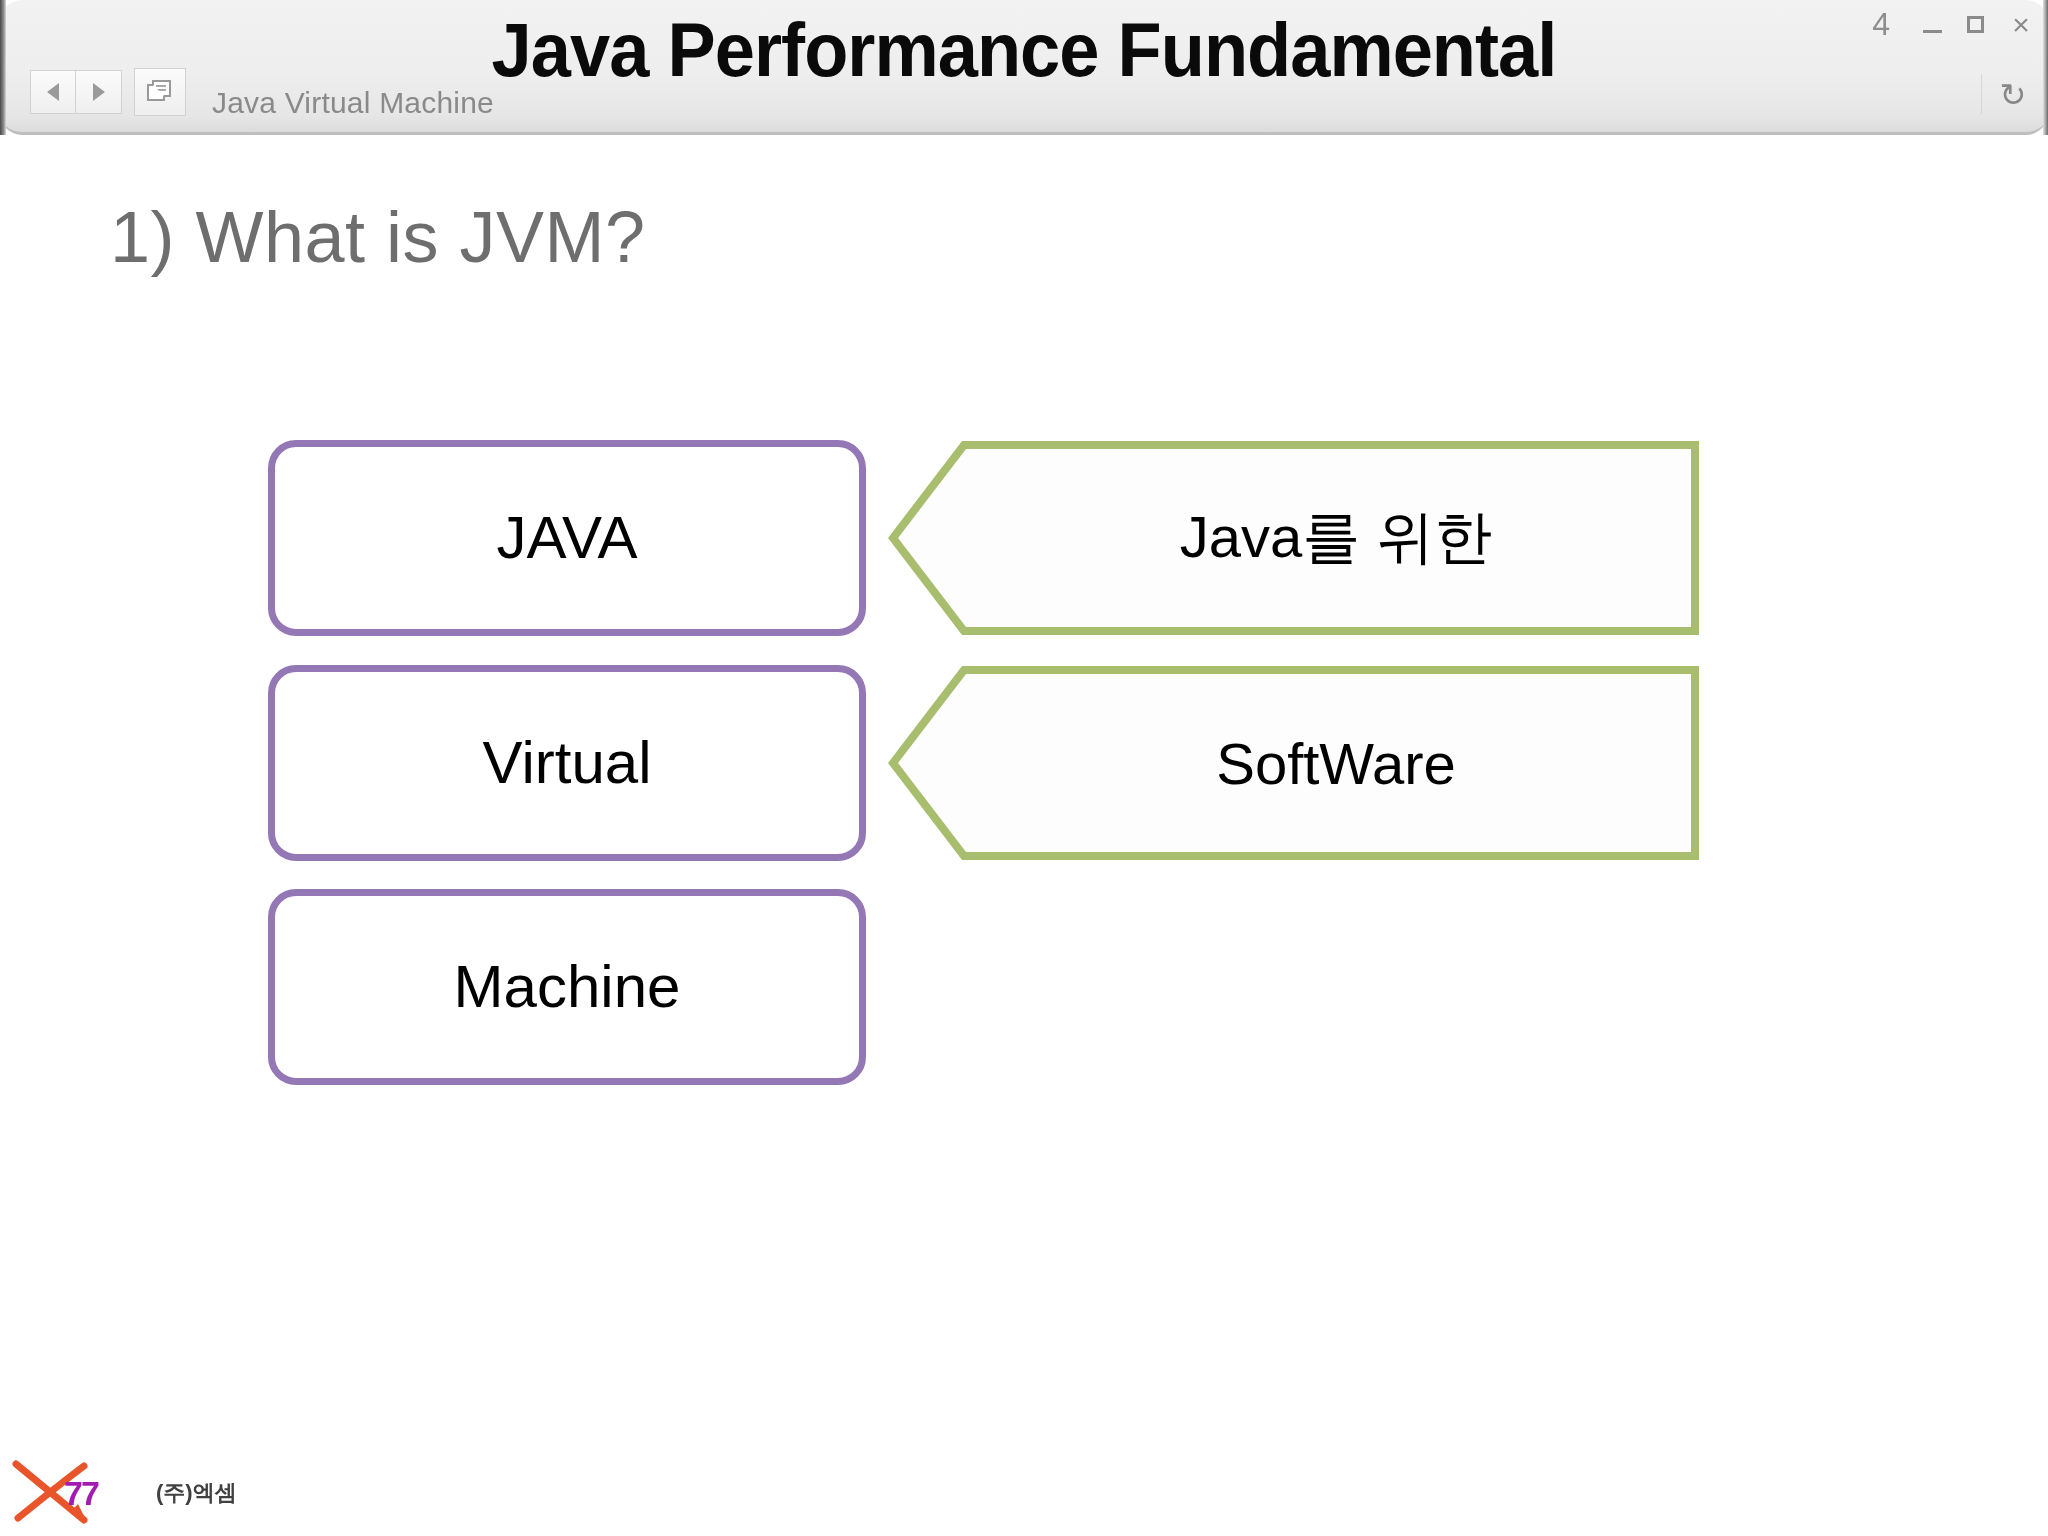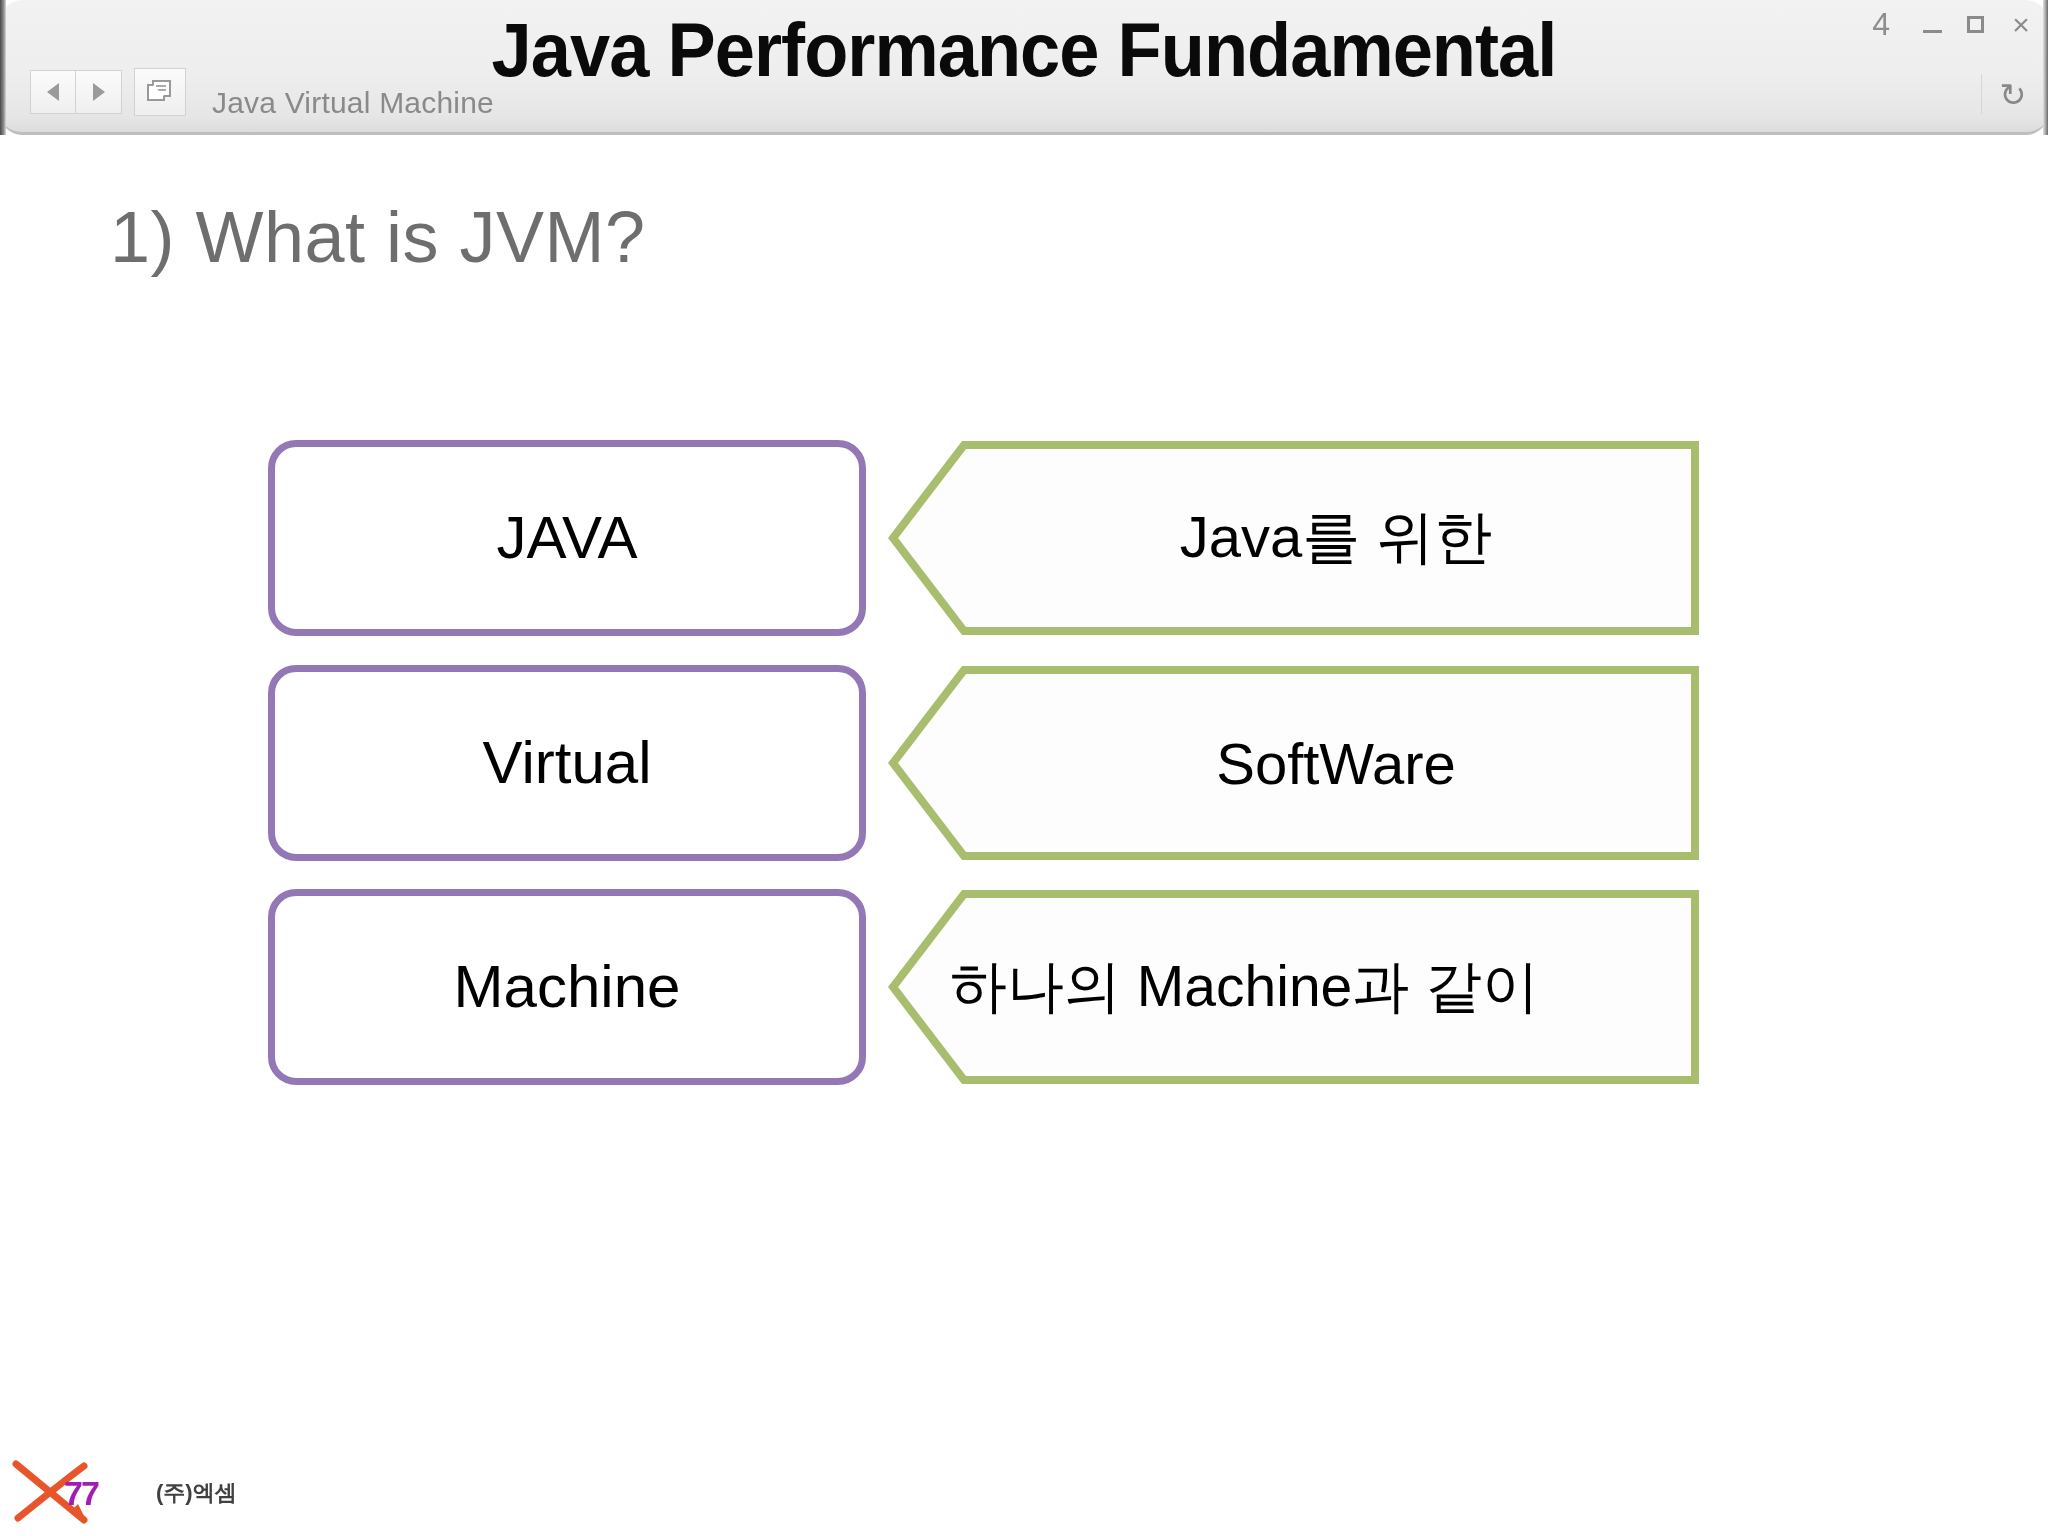--- a/index.html
+++ b/index.html
@@ -351,26 +351,20 @@
       <svg width="812" height="196" viewBox="0 0 812 196" preserveAspectRatio="none">
         <polygon points="76,5 807,5 807,191 76,191 5,98" fill="#fdfdfd" stroke="#A9BD6F" stroke-width="8" stroke-linejoin="miter"></polygon>
       </svg>
       <div class="chev-label">Java를 위한</div>
     </div>
   </div>
 
   <div class="row row-2">
     <div class="pill">
       <span class="pill-label">Machine</span>
-    </div>
-    <div class="chev">
-      <svg width="812" height="196" viewBox="0 0 812 196" preserveAspectRatio="none">
-        <polygon points="76,5 807,5 807,191 76,191 5,98" fill="#fdfdfd" stroke="#A9BD6F" stroke-width="8" stroke-linejoin="miter"></polygon>
-      </svg>
-      <div class="chev-label left-align">하나의 Machine과 같이</div>
     </div>
   </div>
 
 </div>
 
 <div class="logo">
   <span class="logo-x">
     <svg width="86" height="66" viewBox="0 0 86 66">
       <path d="M6 6 C30 26, 52 44, 74 62" stroke="#E8552A" stroke-width="7" fill="none" stroke-linecap="round"></path>
       <path d="M74 8 C50 26, 28 44, 8 60" stroke="#E8552A" stroke-width="7" fill="none" stroke-linecap="round"></path>

